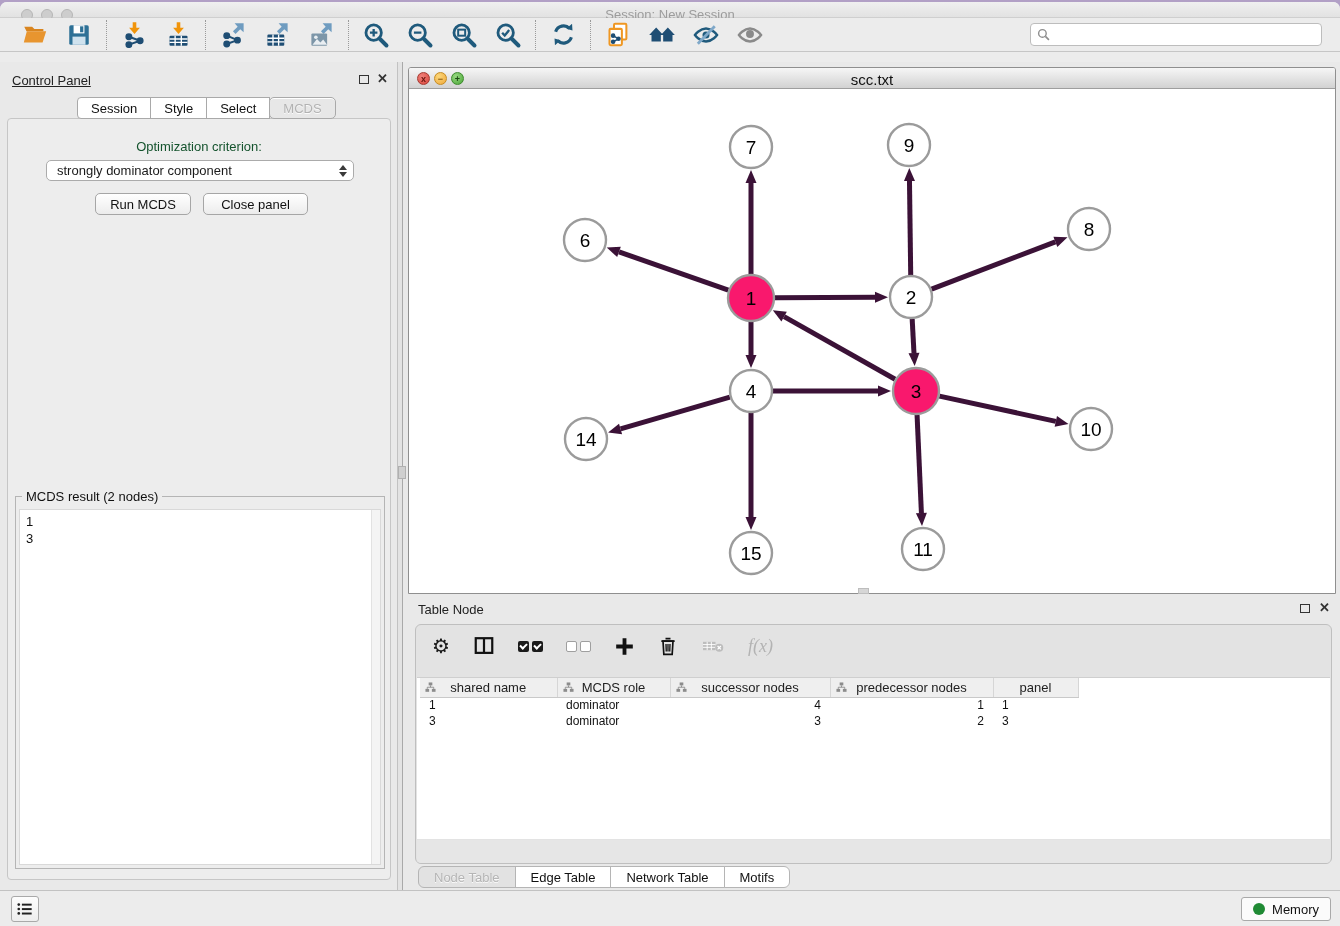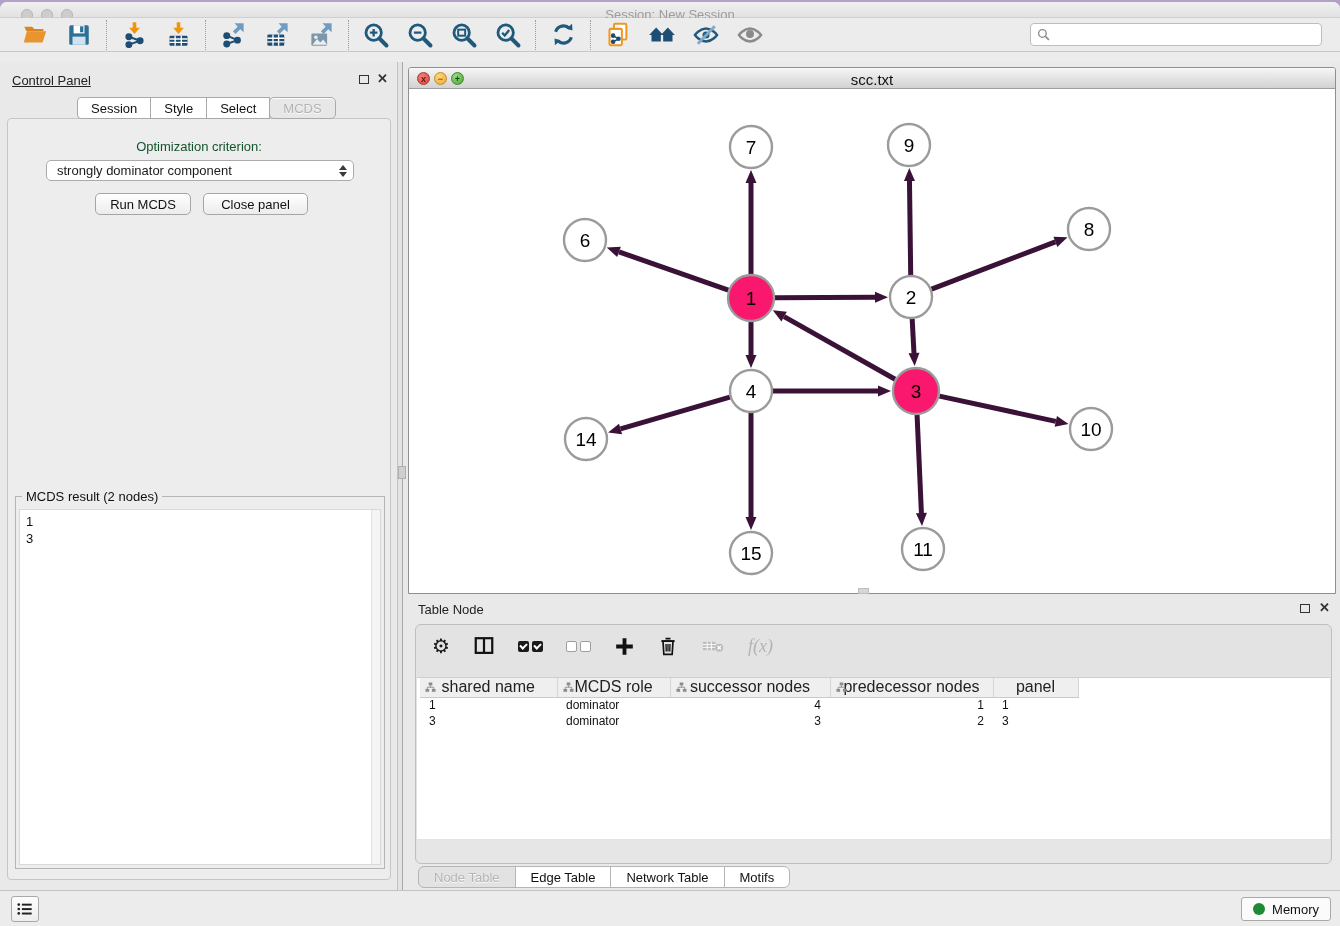--- a/index.html
+++ b/index.html
@@ -108,21 +108,21 @@
   .chk { width:11px; height:11px; border-radius:2px; }
   .chk.on { background:#1a1a1a; position:relative; }
   .chk.on::after { content:""; position:absolute; left:2px; top:2px; width:5px; height:3px;
                    border-left:2px solid #fff; border-bottom:2px solid #fff; transform:rotate(-45deg); }
   .chk.off { background:#fff; border:1.5px solid #9f9f9f; }
 
   .tbl-wrap { position:absolute; left:1px; right:1px; top:52px; bottom:24px; background:#fff;
               border-top:1px solid #cfcfcf; overflow:hidden; }
   table.data { border-collapse:collapse; margin-left:3px; table-layout:fixed; }
   table.data th { height:19px; background:#efefef; border-right:1px solid #d6d6d6; border-bottom:1px solid #c9c9c9;
-                  font-weight:normal; font-size:16px; color:#222; text-align:center; position:relative; padding:0 4px; }
+                  font-weight:normal; font-size:13px; color:#222; text-align:center; position:relative; padding:0 4px; }
   table.data th .hier { position:absolute; left:5px; top:4px; }
   table.data td { height:16px; font-size:12px; color:#111; padding:0 9px; white-space:nowrap; }
   td.al-right { text-align:right; padding-right:13px; }
 
   .tbl-bottom-strip { position:absolute; left:1px; right:1px; bottom:0; height:23px; background:#e6e6e6; }
 
   .bottom-tabs { position:absolute; left:16px; width:937px; top:804px; display:flex; justify-content:flex-start; }
   .bt-tab { height:22px; padding:0 15px; background:#fff; border:1px solid #b5b5b5; margin-left:-1px;
             font-size:13px; display:flex; align-items:center; color:#111; }
   .bt-tab:first-child { border-radius:6px 0 0 6px; }

